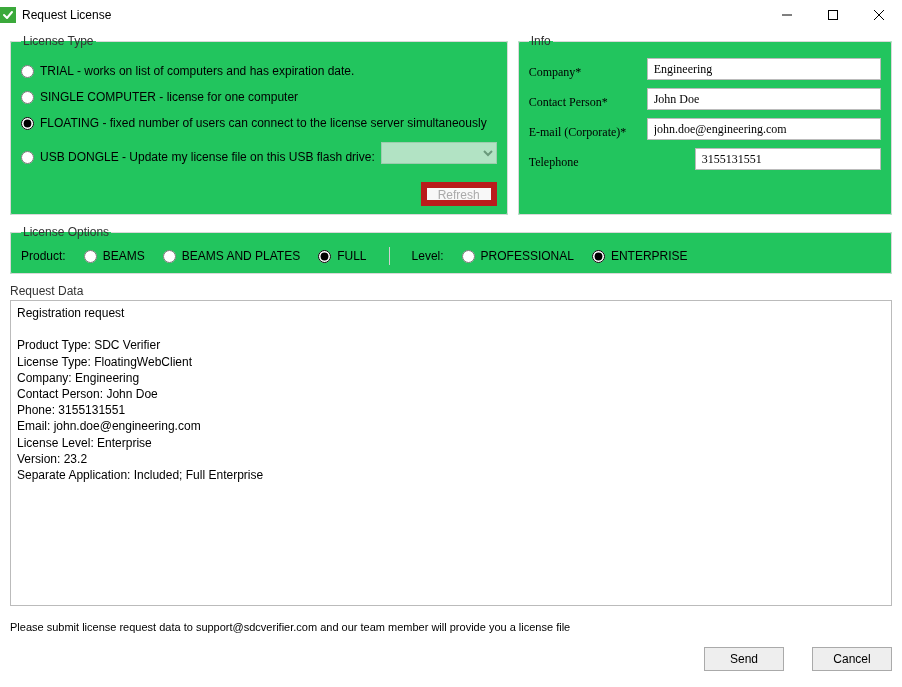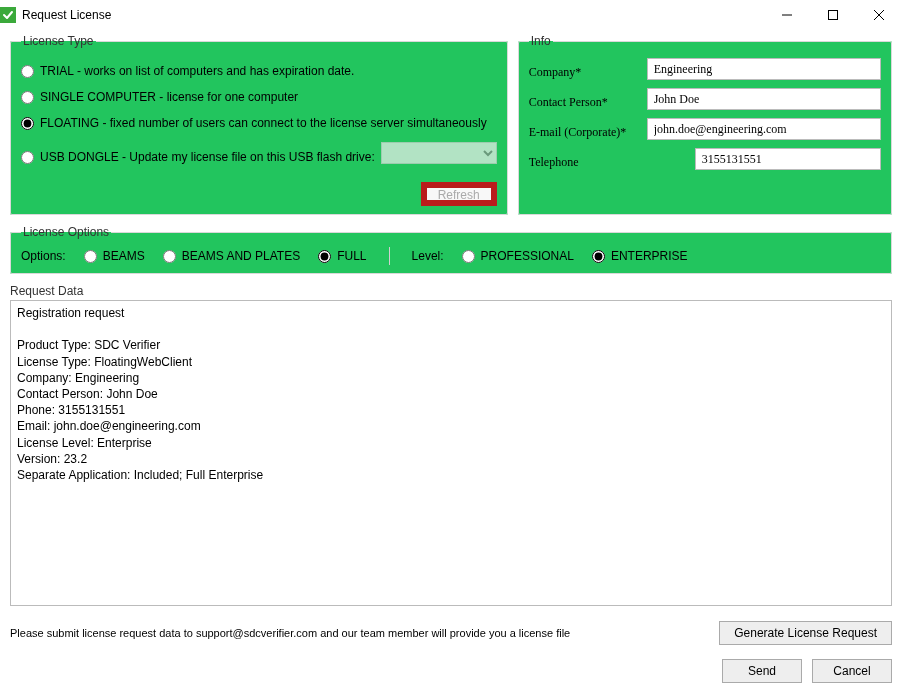--- a/index.html
+++ b/index.html
@@ -140,21 +140,21 @@
       border: 1px solid #aaa;
       background: #eee;
       font-size: 12px;
       font-family: inherit;
       cursor: pointer;
     }
     .btn-gen { min-width: 158px; }
     .bottom-row2 {
       display: flex;
       justify-content: flex-end;
-      gap: 10px;
+      gap: 28px;
       margin-top: 14px;
     }
   </style>
 </head>
 <body>
 
 <div class="titlebar">
   <span class="app-icon">
     <svg viewBox="0 0 12 12">
         <path d="M2 6 L5 9 L10 3" stroke="#fff" stroke-width="2" fill="none" stroke-linecap="round" stroke-linejoin="round"></path>
@@ -229,21 +229,21 @@
       <div class="info-row">
         <span class="info-label">Telephone</span>
         <input class="info-input" type="text" value="3155131551" style="">
       </div>
     </fieldset>
   </div>
 
   <fieldset class="fs-options">
     <legend>License Options</legend>
     <div class="options-inner">
-      <span class="opt-label">Options:</span>
+      <span class="opt-label">Product:</span>
 
       <label class="radio-row" style="padding:0">
         <input type="radio" name="lic" style="">
         <span class="radio-label">BEAMS</span>
       </label>
       <label class="radio-row" style="padding:0">
         <input type="radio" name="lic" style="">
         <span class="radio-label">BEAMS AND PLATES</span>
       </label>
       <label class="radio-row" style="padding:0">
@@ -276,21 +276,20 @@
 Contact Person: John Doe
 Phone: 3155131551
 Email: john.doe@engineering.com
 License Level: Enterprise
 Version: 23.2
 Separate Application: Included; Full Enterprise</textarea>
   </div>
 
   <div class="bottom-row1">
     <span class="instr">Please submit license request data to support@sdcverifier.com and our team member will provide you a license file</span>
-    <button class="btn btn-gen">Generate License Request</button>
   </div>
 
   <div class="bottom-row2">
     <button class="btn">Send</button>
     <button class="btn">Cancel</button>
   </div>
 
 </div>
 
 </body></html>

